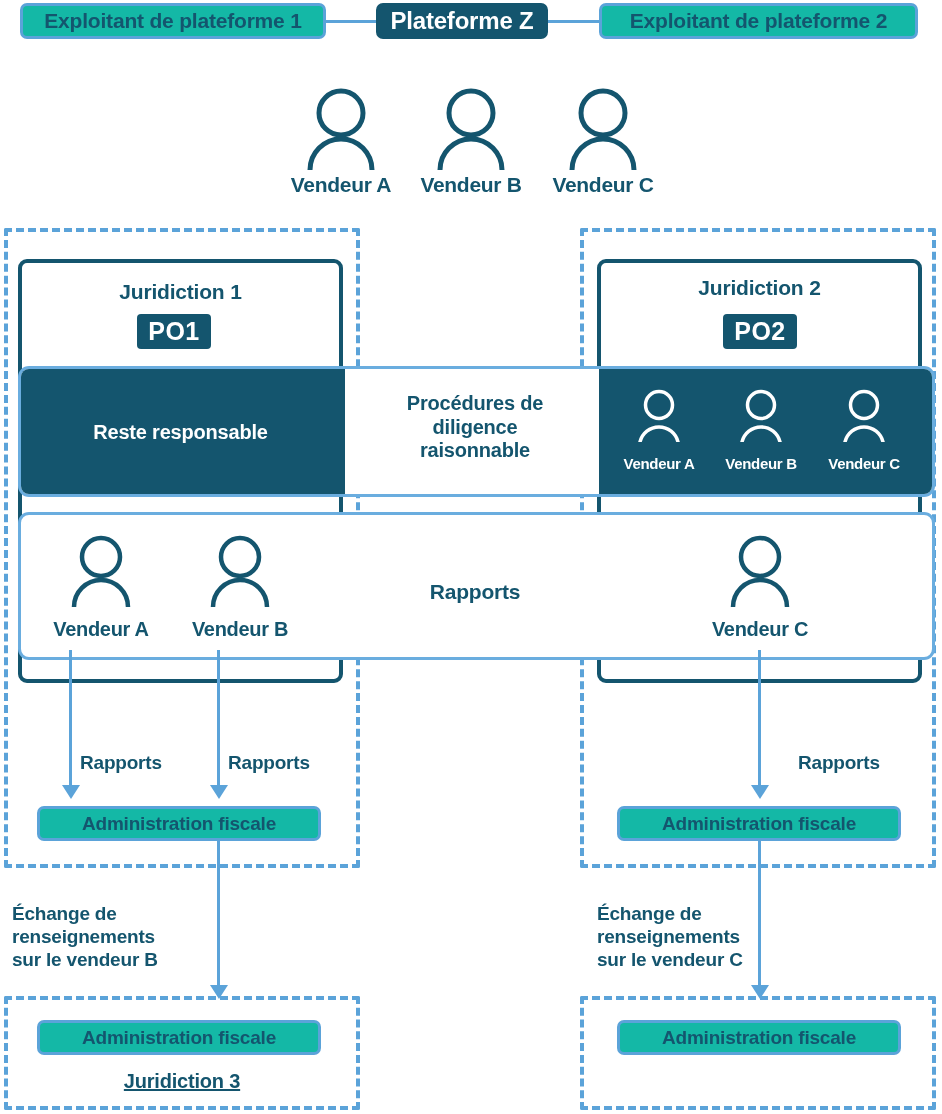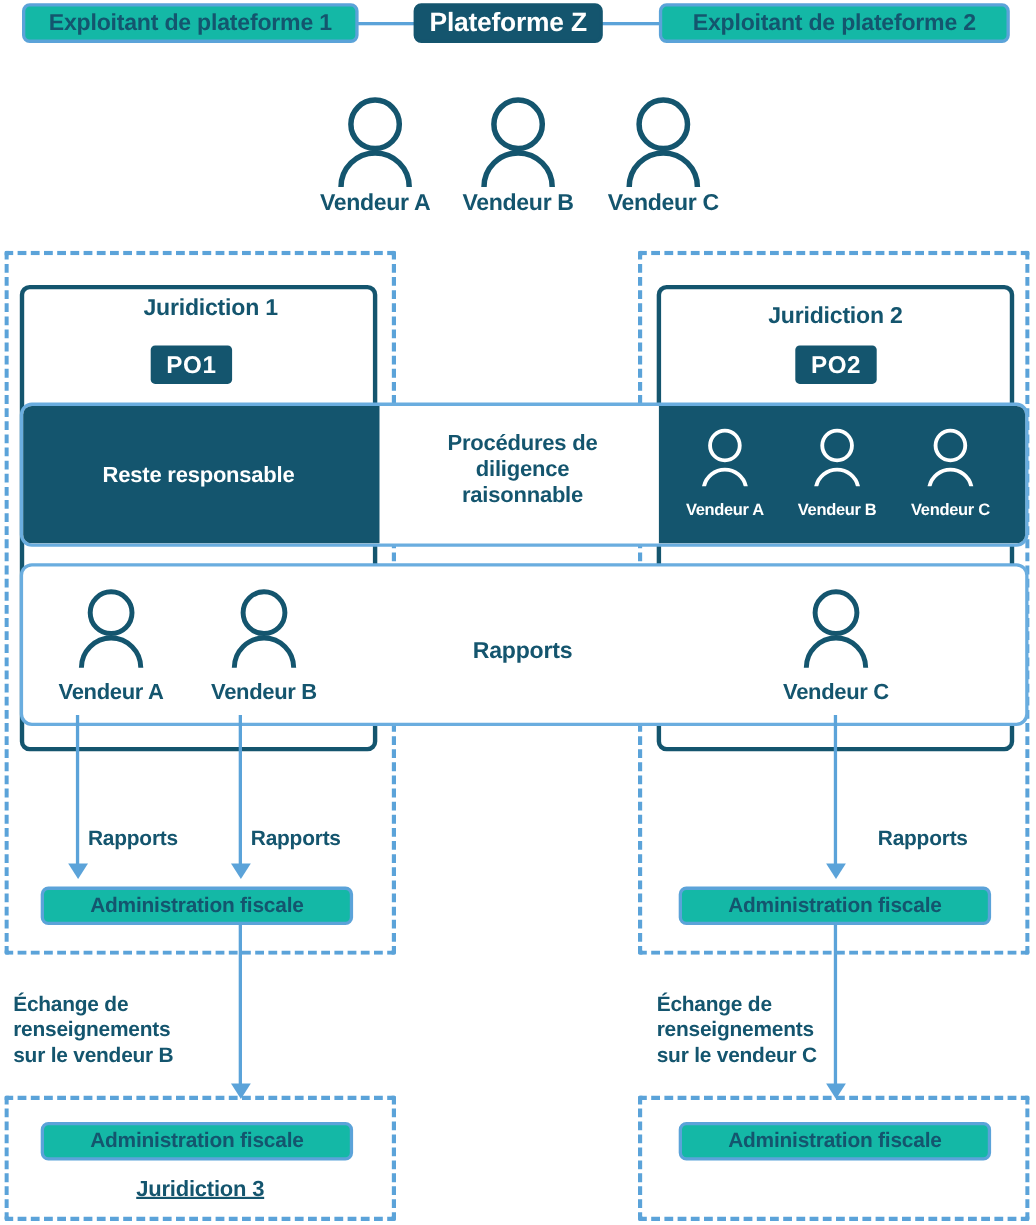--- a/index.html
+++ b/index.html
@@ -71,21 +71,21 @@
     font-weight:bold;
     font-size:21px;
     text-align:center;
     letter-spacing:-0.2px;
   }
   .potag{
     position:absolute;
     background:var(--dark);
     color:#fff;
     font-weight:bold;
-    font-size:22px;
+    font-size:25px;
     border-radius:4px;
     display:flex;align-items:center;justify-content:center;
     letter-spacing:0.5px;
   }
 
   
   .band{
     position:absolute;
     box-sizing:border-box;
     border:3px solid var(--light2);
@@ -188,21 +188,21 @@
     </svg>
   </div>
   <div class="pname" style="left:543px; top:173px; width:120px; font-size:21px;">Vendeur C</div>
 
   <div class="dashed" style="left:4px; top:228px; width:356px; height:640px;"></div>
   <div class="dashed" style="left:580px; top:228px; width:356px; height:640px;"></div>
 
   <div class="jcard" style="left:18px; top:259px; width:325px; height:424px;"></div>
   <div class="jcard" style="left:597px; top:259px; width:325px; height:424px;"></div>
 
-  <div class="jtitle" style="left:18px; top:268px; width:325px;padding-left:11px;">Juridiction 1</div>
+  <div class="jtitle" style="left:18px; top:280px; width:325px;">Juridiction 1</div>
   <div class="potag" style="left:137px; top:314px; width:74px; height:35px;">PO1</div>
 
   <div class="jtitle" style="left:597px; top:276px; width:325px;">Juridiction 2</div>
   <div class="potag" style="left:723px; top:314px; width:74px; height:35px;">PO2</div>
 
   <div class="band" style="left:18px; top:366px; width:917px; height:131px;">
     <div class="bandseg" style="left:0px; width:324px;"></div>
     <div class="bandseg" style="left:578px; width:339px;"></div>
   </div>
 

